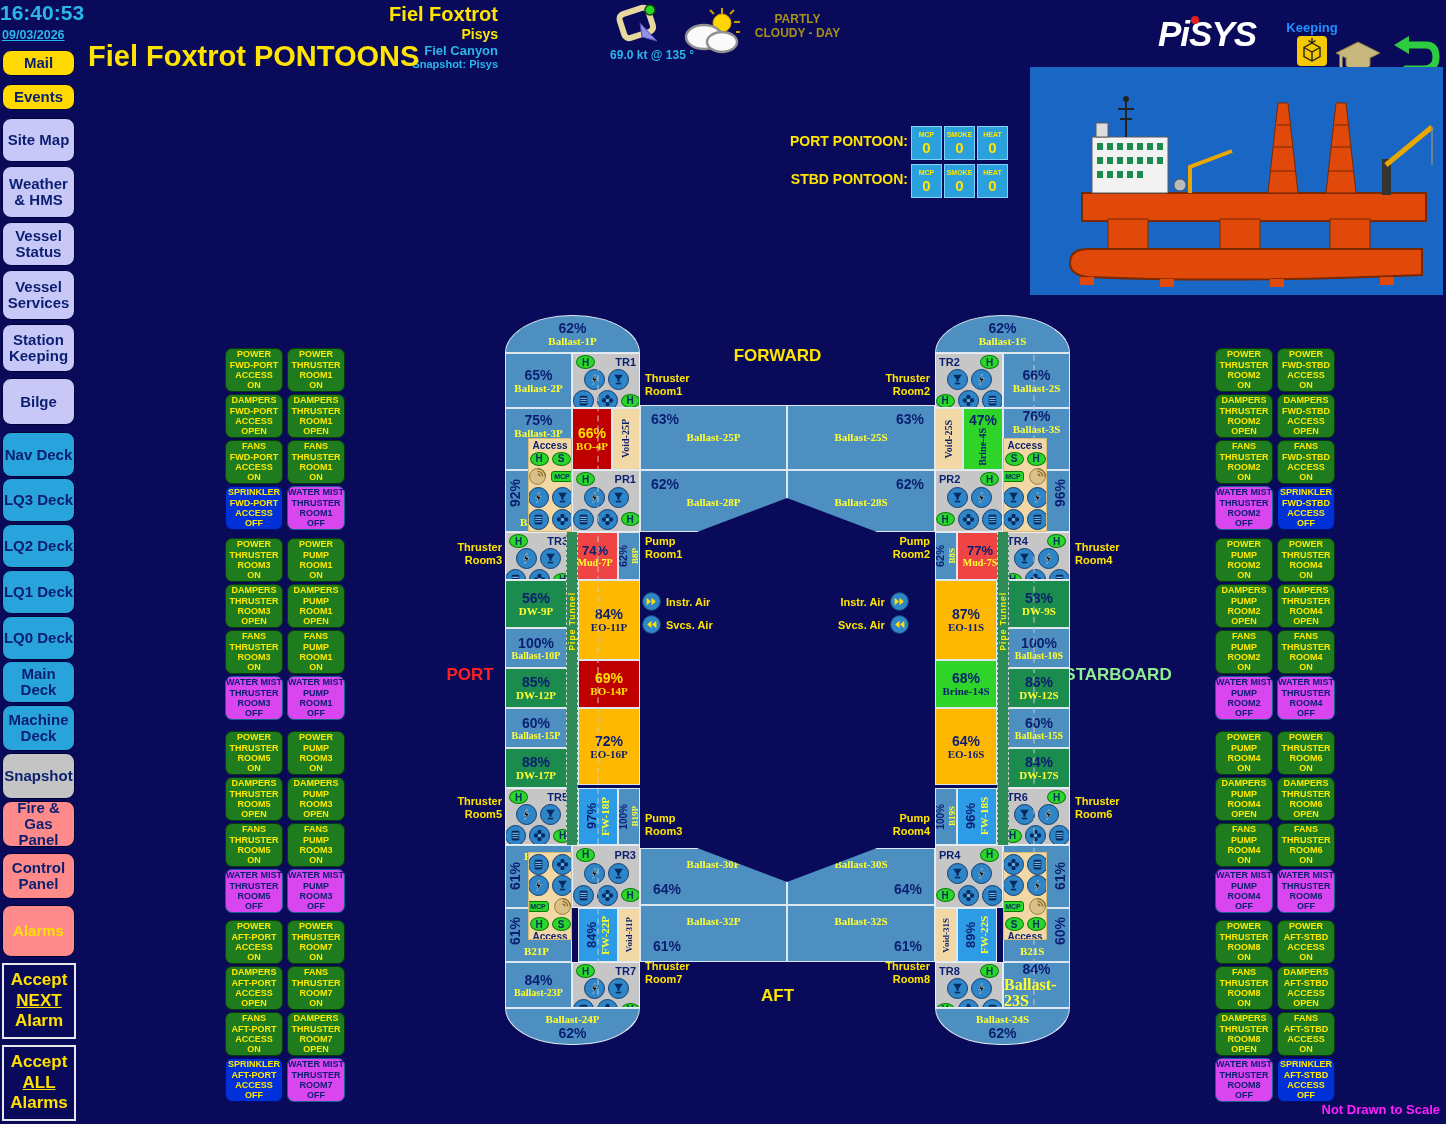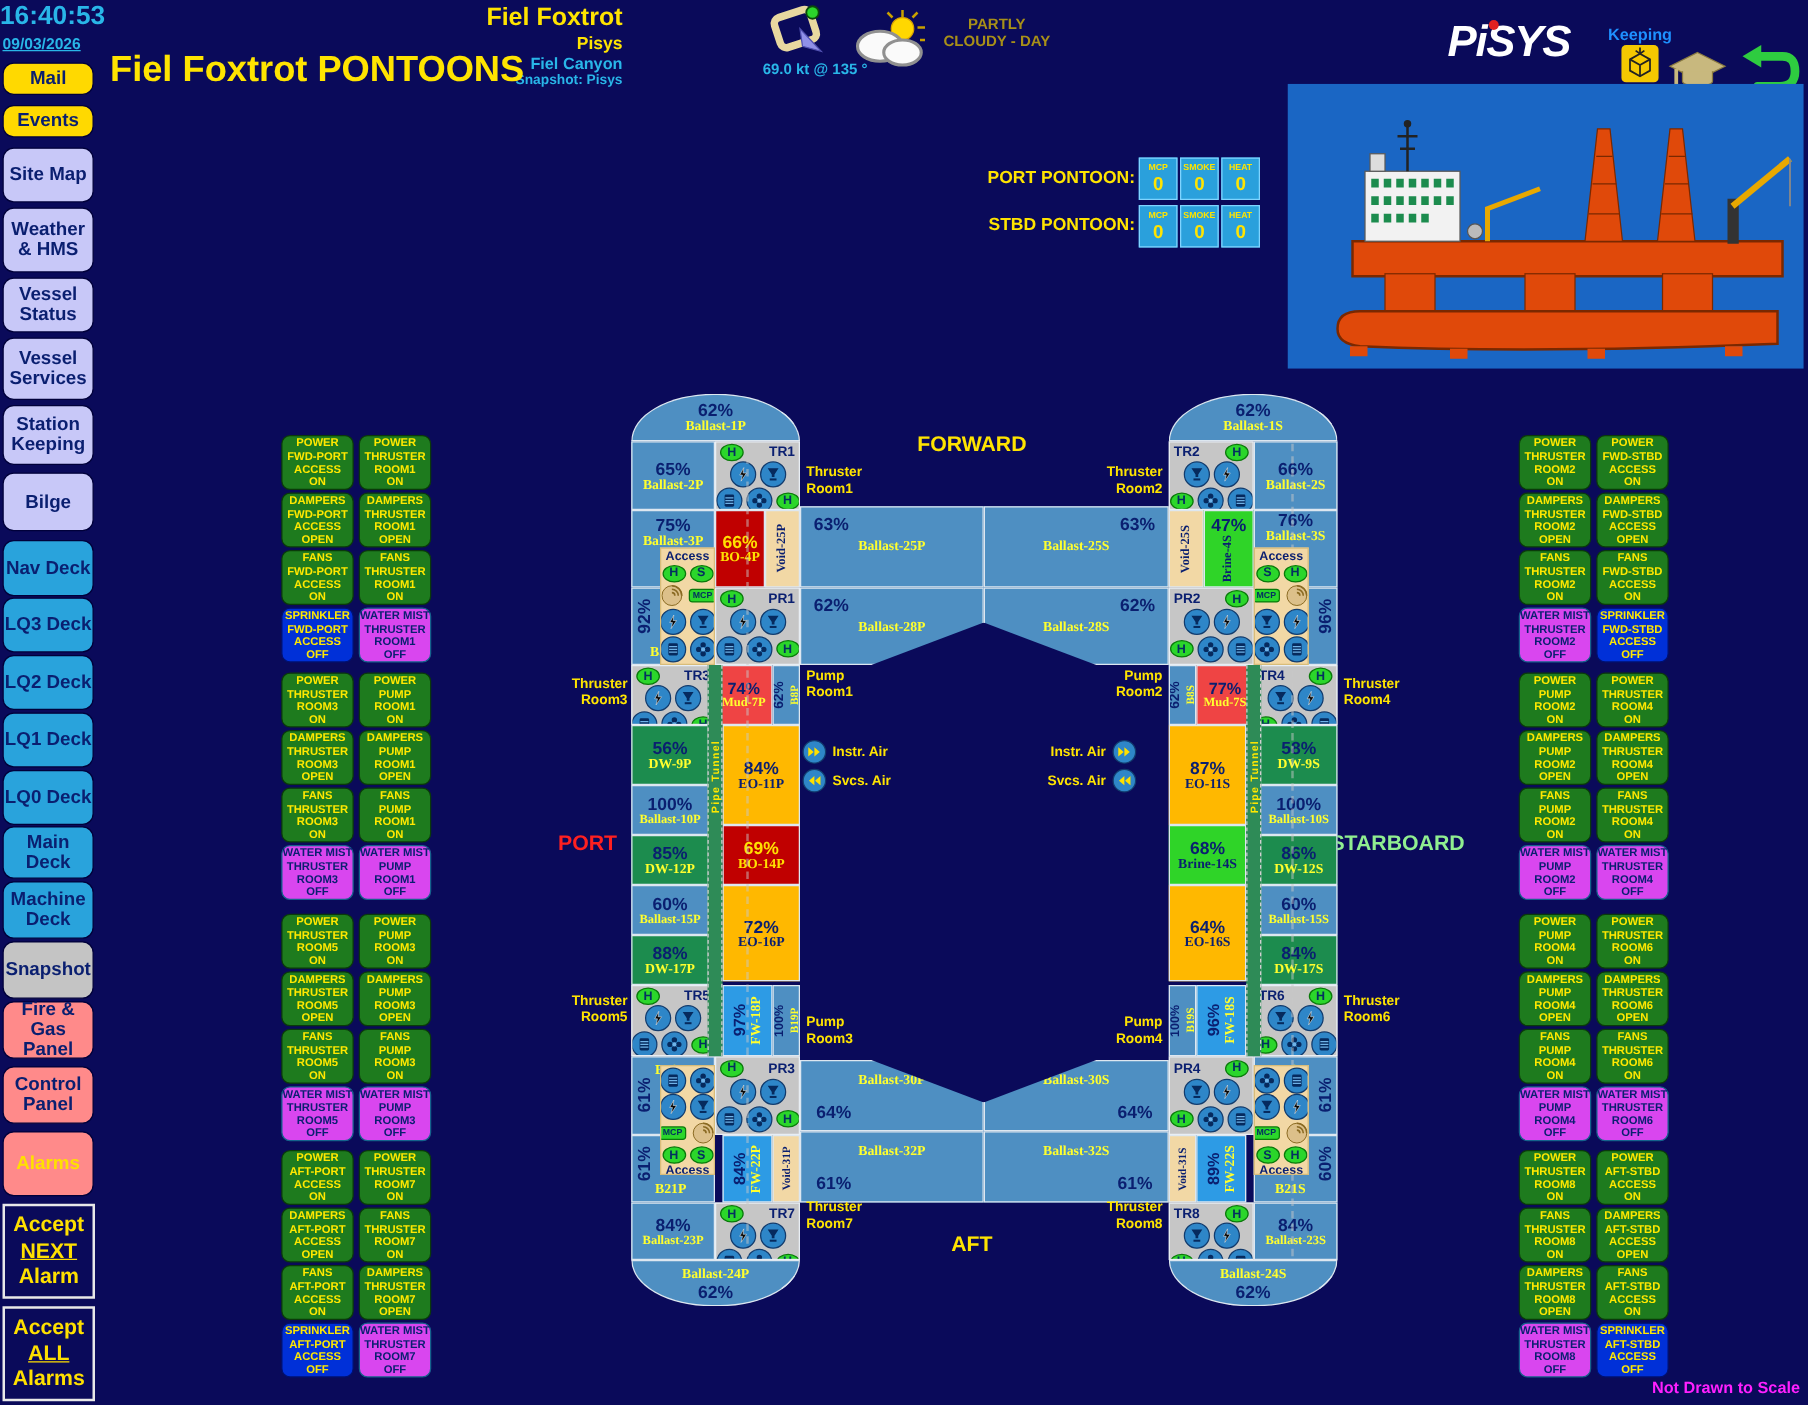--- a/index.html
+++ b/index.html
@@ -1174,21 +1174,21 @@
 <div class="tank t-fw vstrip" style="left:957px;top:908px;width:40px;height:54px">
   <span class="tp vt sm">89%</span>
   <span class="tn vt">FW-22S</span>
 </div>
 <div class="tank" style="left:1003px;top:908px;width:67px;height:54px">
   <span class="tp vt pabs" style="right:2px;top:8px">60%</span>
   <span class="tn pabs" style="left:16px;bottom:4px">B21S</span>
 </div>
 <div class="tank" style="left:1003px;top:962px;width:67px;height:46px">
   <span class="tp">84%</span>
-    <span class="tn" style="font-size:10px">Ballast-23S</span>
+    <span class="tn" style="font-size:16px">Ballast-23S</span>
 </div>
 <div class="tank cap-b" style="left:935px;top:1008px;width:135px;height:37px">
   <span class="tn">Ballast-24S</span>
     <span class="tp">62%</span>
 </div>
 
 <div class="room flip" style="left:935px;top:353px;width:68px;height:55px">
   <div class="rrow hd">
       <span class="hb">H</span>
       <span class="rtag">TR2</span>

